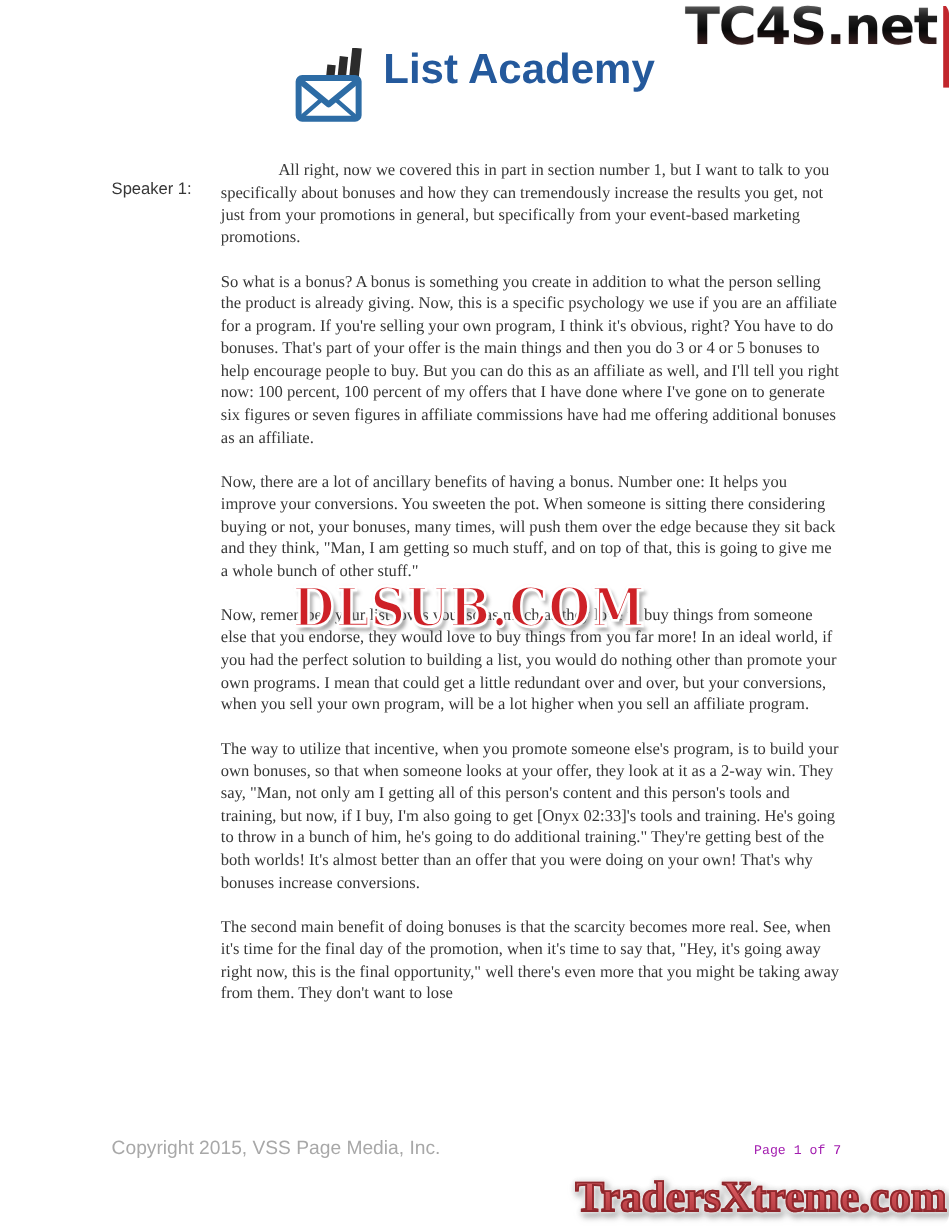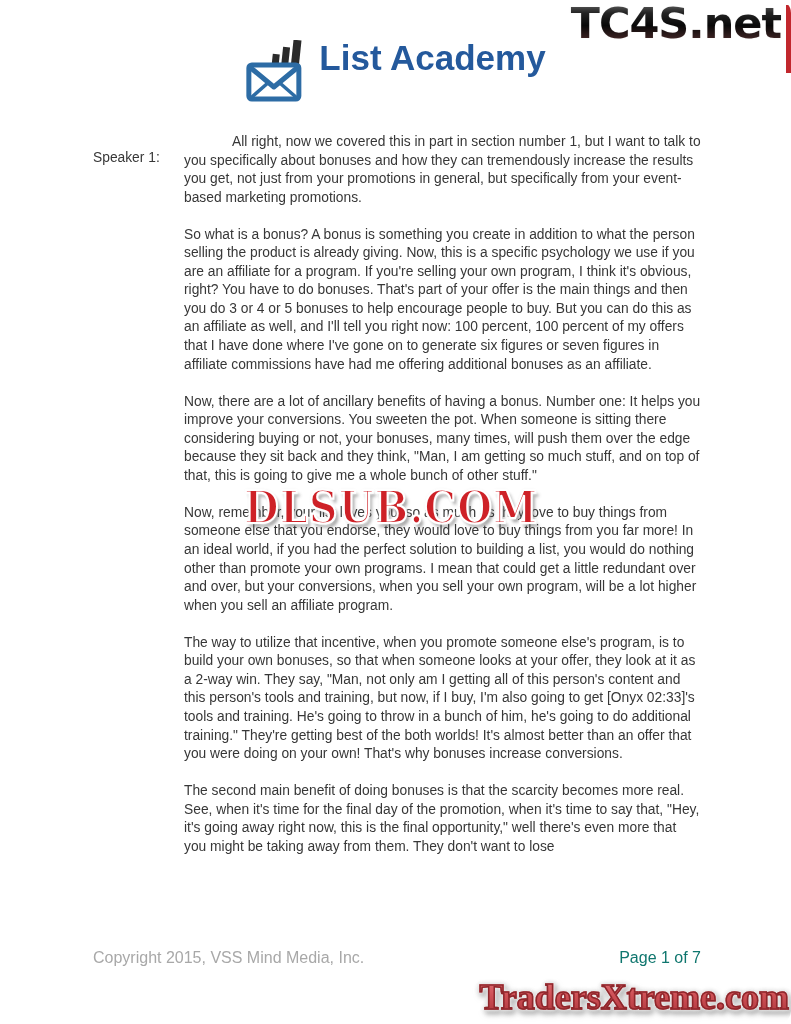--- a/index.html
+++ b/index.html
@@ -66,21 +66,21 @@
     font-size:13.8px;
     line-height:18.55px;
     color:var(--body-text);
   }
   .speaker-label{
     position:absolute;
     left:-91px;top:16px;
     white-space:nowrap;
     color:var(--body-text);
   }
-  .transcript p{margin:0 0 18.55px 0;}
+  .transcript p{margin:0 0 18.55px 0;font-family:Liberation Serif, serif;}
   .transcript p:first-child{text-indent:48px;}
 
   
   .watermark{
     position:absolute;
     left:244px;top:483px;
     font-family:"DejaVu Serif",serif;
     font-weight:bold;
     font-size:40px;
     letter-spacing:1px;
@@ -100,23 +100,23 @@
     width:608px;
     display:flex;
     justify-content:space-between;
     align-items:baseline;
   }
   .copyright{
     font-size:16px;
     color:var(--copyright-gray);
   }
   .page-number{
-    font-family:Liberation Sans, sans-serif;
-    font-size:16px;
-    color:#0f766e;
+    font-family:Liberation Mono, monospace;
+    font-size:11px;
+    color:#a21caf;
   }
 
   
   .txlogo{
     position:absolute;
     right:2px;top:976px;
     font-family:Liberation Serif, serif;
     font-weight:bold;
     font-size:36px;
     letter-spacing:0px;
@@ -163,19 +163,19 @@
         <p>Now, there are a lot of ancillary benefits of having a bonus. Number one: It helps you improve your conversions. You sweeten the pot. When someone is sitting there considering buying or not, your bonuses, many times, will push them over the edge because they sit back and they think, "Man, I am getting so much stuff, and on top of that, this is going to give me a whole bunch of other stuff."</p>
         <p>Now, remember, your list loves you, so as much as they love to buy things from someone else that you endorse, they would love to buy things from you far more! In an ideal world, if you had the perfect solution to building a list, you would do nothing other than promote your own programs. I mean that could get a little redundant over and over, but your conversions, when you sell your own program, will be a lot higher when you sell an affiliate program.</p>
         <p>The way to utilize that incentive, when you promote someone else's program, is to build your own bonuses, so that when someone looks at your offer, they look at it as a 2-way win. They say, "Man, not only am I getting all of this person's content and this person's tools and training, but now, if I buy, I'm also going to get [Onyx 02:33]'s tools and training. He's going to throw in a bunch of him, he's going to do additional training." They're getting best of the both worlds! It's almost better than an offer that you were doing on your own! That's why bonuses increase conversions.</p>
         <p>The second main benefit of doing bonuses is that the scarcity becomes more real. See, when it's time for the final day of the promotion, when it's time to say that, "Hey, it's going away right now, this is the final opportunity," well there's even more that you might be taking away from them. They don't want to lose</p>
       </div>
   </div>
 
   <div class="watermark">DLSUB.COM</div>
 
   <div class="footer">
-    <span class="copyright">Copyright 2015, VSS Mind Media, Inc.</span>
+    <span class="copyright">Copyright 2015, VSS Page Media, Inc.</span>
     <span class="page-number">Page 1 of 7</span>
   </div>
 
   <div class="txlogo">TradersXtreme.com</div>
 
 </div>
 
 </body></html>

